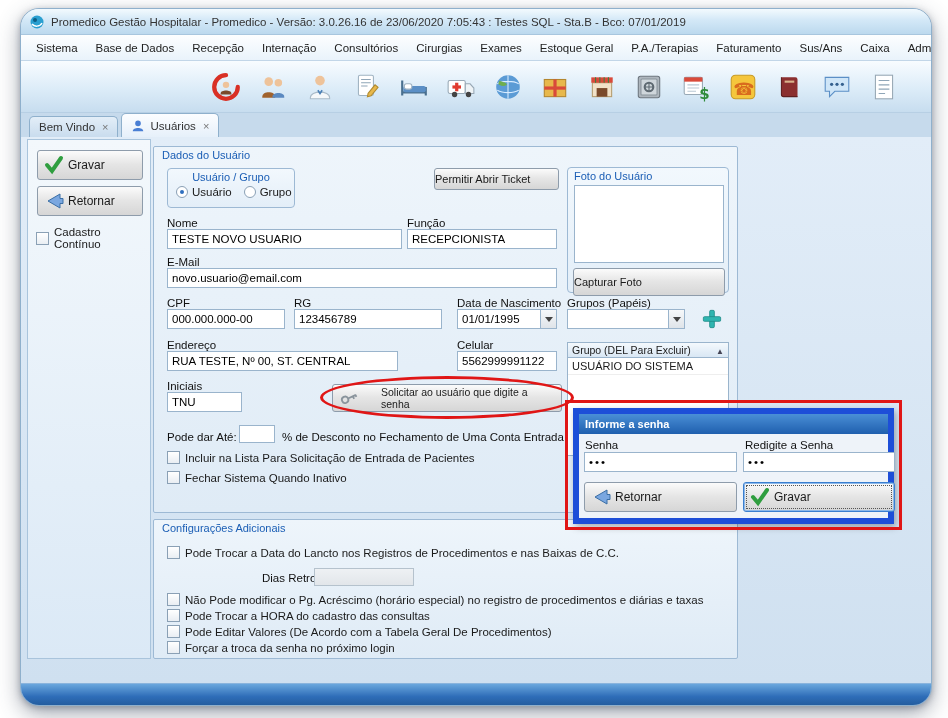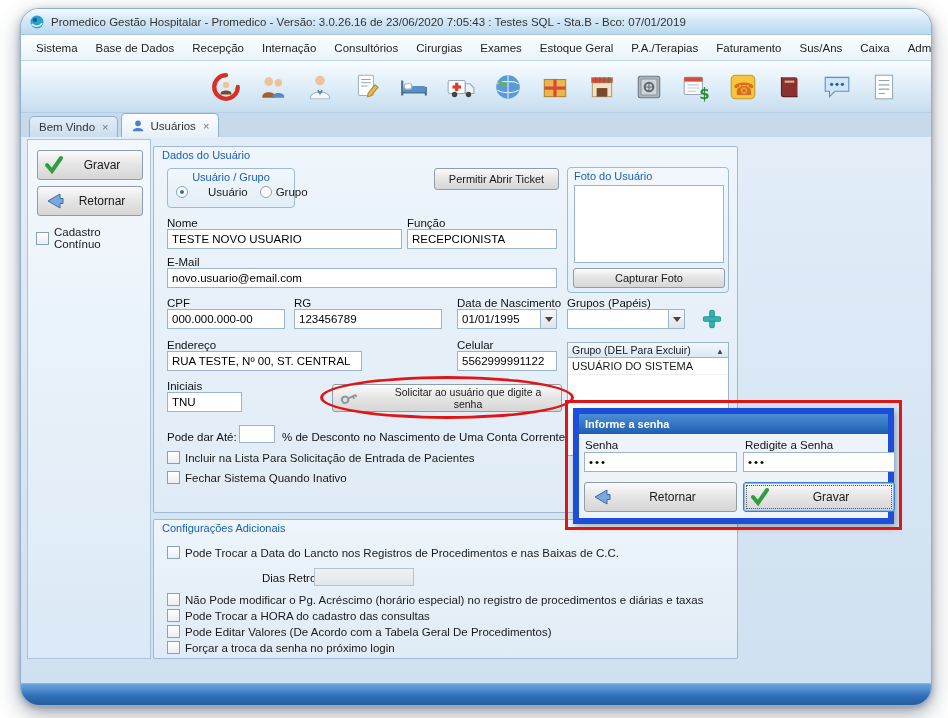--- a/index.html
+++ b/index.html
@@ -28,21 +28,21 @@
   .tab .x{color:#777;font-size:11px;margin-left:2px;}
   .content-bg{position:absolute;left:0;top:128px;right:0;bottom:22px;
     background:linear-gradient(#e2edf8,#cfe0f0);}
   .footer{position:absolute;left:0;right:0;bottom:0;height:22px;border-radius:0 0 9px 9px;
     background:linear-gradient(#6aa7dd,#2e6db8 60%,#245d9f);border-top:1px solid #8ab4dd;}
   
   .sidebar{position:absolute;left:6px;top:130px;width:124px;height:520px;
     background:linear-gradient(#f3f8fc,#dbe9f6);border:1px solid #a9c4dc;}
   .btn{display:flex;align-items:center;background:linear-gradient(#fbfbfb,#e5e5e5 48%,#d6d6d6);
     border:1px solid #8e9cab;border-radius:3px;cursor:default;}
-  .btn .lab{flex:1;text-align:center;}
+  .btn .lab{flex:1;text-align:left;}
   .side-btn{position:absolute;left:9px;width:106px;height:30px;gap:4px;padding:0 6px;font-size:12px;}
   .side-check{position:absolute;left:8px;top:86px;display:flex;align-items:center;gap:5px;font-size:11.5px;}
   
   .groupbox{position:absolute;border:1px solid #9db9d4;border-radius:2px;
     background:linear-gradient(#eef5fb,#dfebf6);}
   .gb-title{position:absolute;top:2px;left:8px;color:#1b5eb5;font-size:11px;white-space:nowrap;}
   .lbl{position:absolute;white-space:nowrap;color:#111;}
   .tin{border:1px solid #9ab4cc;background:#fff;height:20px;width:100%;font-family:inherit;
     font-size:11.5px;padding:0 4px;color:#000;}
   .fld{position:absolute;}
@@ -258,39 +258,39 @@
       <span>Cadastro Contínuo</span>
     </div>
   </div>
 
   <div class="groupbox" style="left:132px;top:137px;width:585px;height:367px;">
     <span class="gb-title">Dados do Usuário</span>
 
     <div class="mini-gb" style="left:13px;top:21px;width:128px;height:40px;">
       <div class="mini-title">Usuário / Grupo</div>
       <div style="display:flex;gap:12px;padding:3px 8px 0;align-items:center;">
-        <span style="display:flex;gap:20px;align-items:center;">
+        <span style="display:flex;gap:4px;align-items:center;">
           <span class="radio checked"></span>
           <span>Usuário</span>
         </span>
         <span style="display:flex;gap:4px;align-items:center;">
           <span class="radio"></span>
           <span>Grupo</span>
         </span>
       </div>
     </div>
 
     <div class="btn" style="position:absolute;left:280px;top:21px;width:125px;height:22px;font-size:11px;">
       <span class="lab">Permitir Abrir Ticket</span>
     </div>
 
     <div class="mini-gb" style="left:413px;top:20px;width:162px;height:126px;">
       <div style="color:#1b5eb5;font-size:11px;padding:2px 6px;">Foto do Usuário</div>
       <div class="photo" style="left:6px;top:17px;width:150px;height:78px;"></div>
-      <div class="btn" style="position:absolute;left:5px;top:100px;width:152px;height:20px;font-size:11px;">
+      <div class="btn" style="position:absolute;left:5px;top:100px;width:152px;height:28px;font-size:11px;">
         <span class="lab">Capturar Foto</span>
       </div>
     </div>
 
     <span class="lbl" style="left:13px;top:70px;">Nome</span>
     <div class="fld" style="left:13px;top:82px;width:235px;">
       <input class="tin" value="TESTE NOVO USUARIO" style="">
     </div>
     <span class="lbl" style="left:253px;top:70px;">Função</span>
     <div class="fld" style="left:253px;top:82px;width:150px;">
@@ -322,21 +322,21 @@
       <span class="dd"></span>
     </div>
     <span style="position:absolute;left:545px;top:160px;width:26px;height:24px;display:flex;align-items:center;justify-content:center;">
       <svg width="22" height="22" viewBox="0 0 28 28">
         <rect x="11" y="3" width="6" height="22" rx="1.5" fill="#2fb5b0" stroke="#1d8a86"></rect>
         <rect x="3" y="11" width="22" height="6" rx="1.5" fill="#2fb5b0" stroke="#1d8a86"></rect>
       </svg>
     </span>
 
     <span class="lbl" style="left:13px;top:192px;">Endereço</span>
-    <div class="fld" style="left:13px;top:204px;width:195px;">
+    <div class="fld" style="left:13px;top:204px;width:231px;">
       <input class="tin" value="RUA TESTE, Nº 00, ST. CENTRAL" style="">
     </div>
     <span class="lbl" style="left:303px;top:192px;">Celular</span>
     <div class="fld" style="left:303px;top:204px;width:100px;">
       <input class="tin" value="5562999991122" style="">
     </div>
 
     <div class="grid-head" style="left:413px;top:195px;width:162px;">
       <span>Grupo (DEL Para Excluir)</span>
       <span class="sort-asc"></span>
@@ -358,21 +358,21 @@
         </g>
       </svg>
       <span class="lab">Solicitar ao usuário que digite a senha</span>
     </div>
     <div class="ellipse" style="left:166px;top:229px;width:254px;height:43px;"></div>
 
     <span class="lbl" style="left:13px;top:284px;">Pode dar Até:</span>
     <div class="fld" style="left:85px;top:278px;width:36px;">
       <input class="tin" style="height: 18px;" value="">
     </div>
-    <span class="lbl" style="left:128px;top:284px;">% de Desconto no Nascimento de Uma Conta Corrente</span>
+    <span class="lbl" style="left:128px;top:284px;">% de Desconto no Fechamento de Uma Conta Entrada</span>
 
     <div class="checkrow" style="left:13px;top:304px;">
       <span class="cb"></span>
       <span>Incluir na Lista Para Solicitação de Entrada de Pacientes</span>
     </div>
     <div class="checkrow" style="left:13px;top:324px;">
       <span class="cb"></span>
       <span>Fechar Sistema Quando Inativo</span>
     </div>
   </div>

